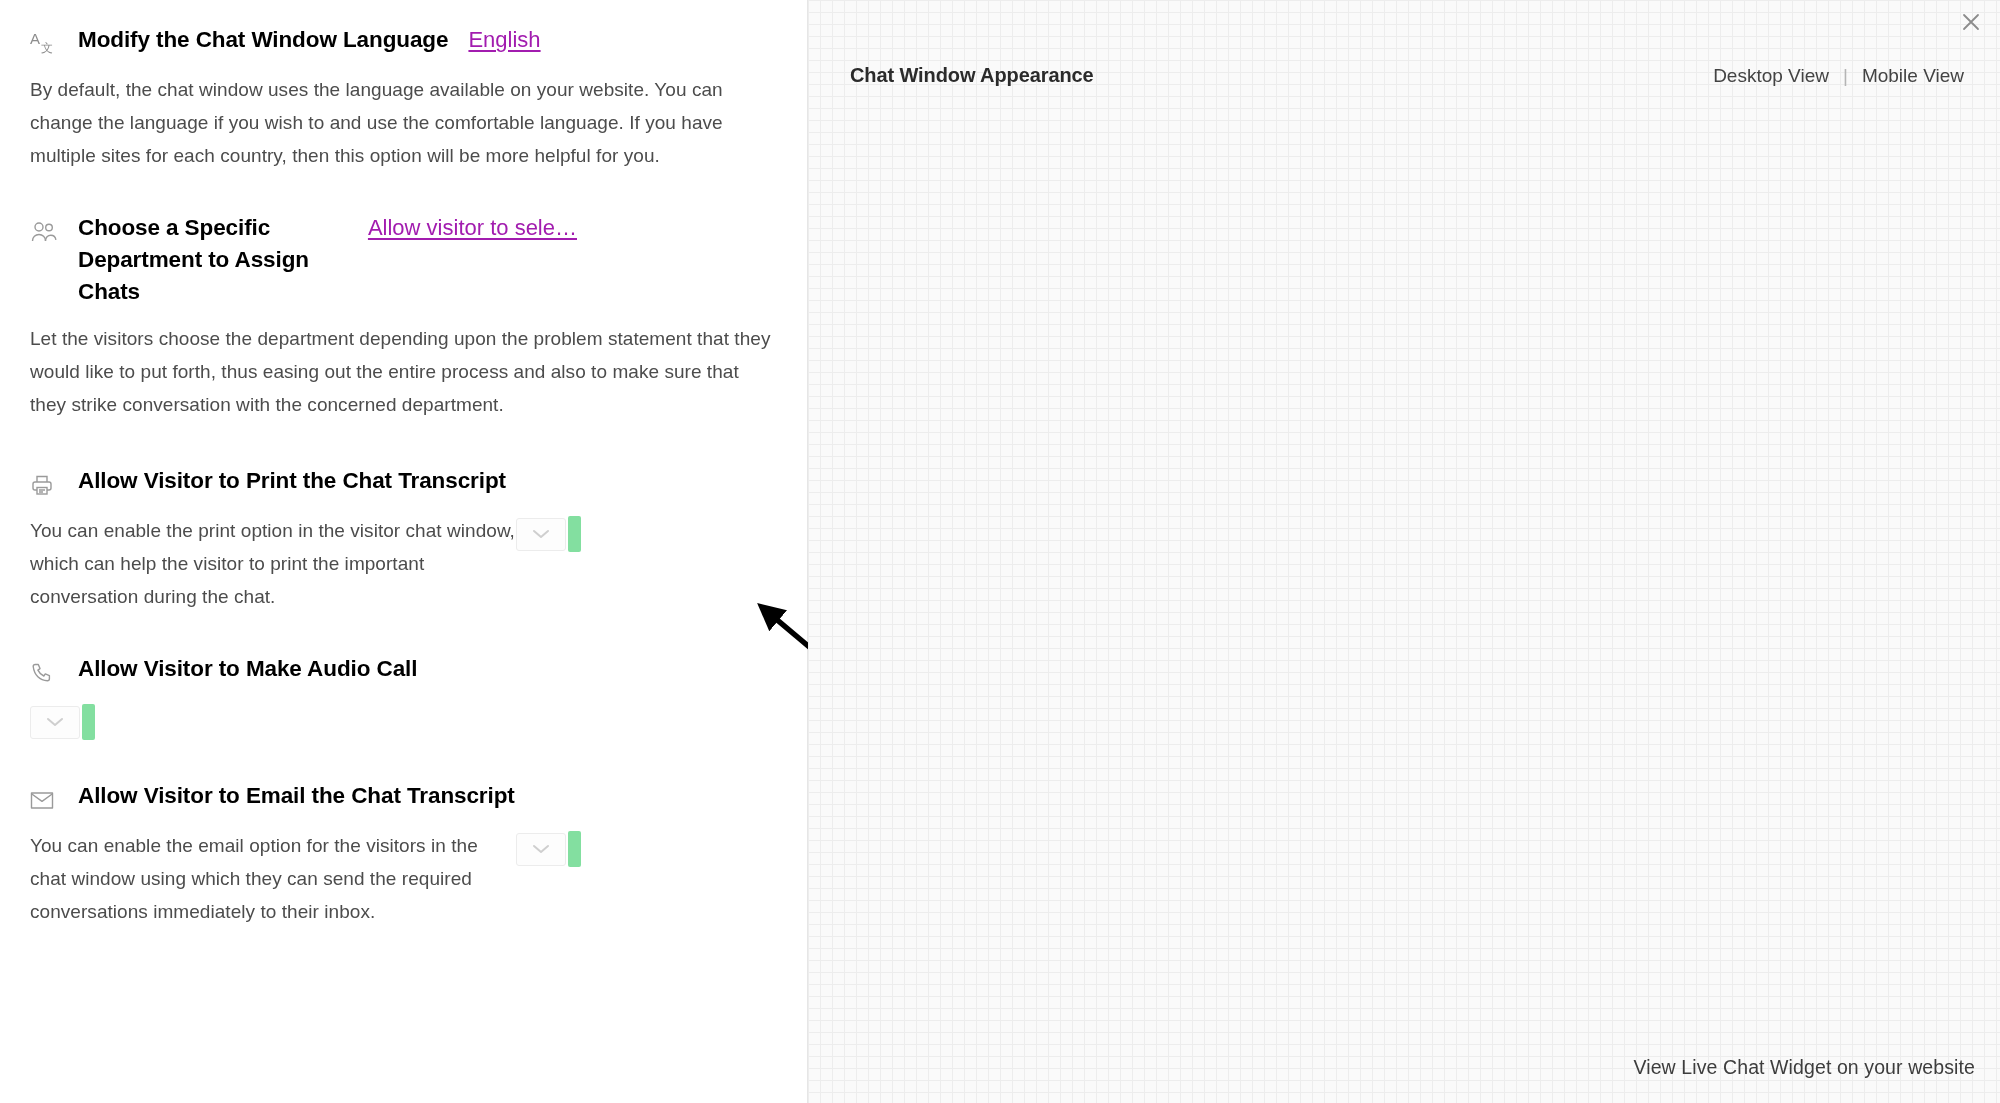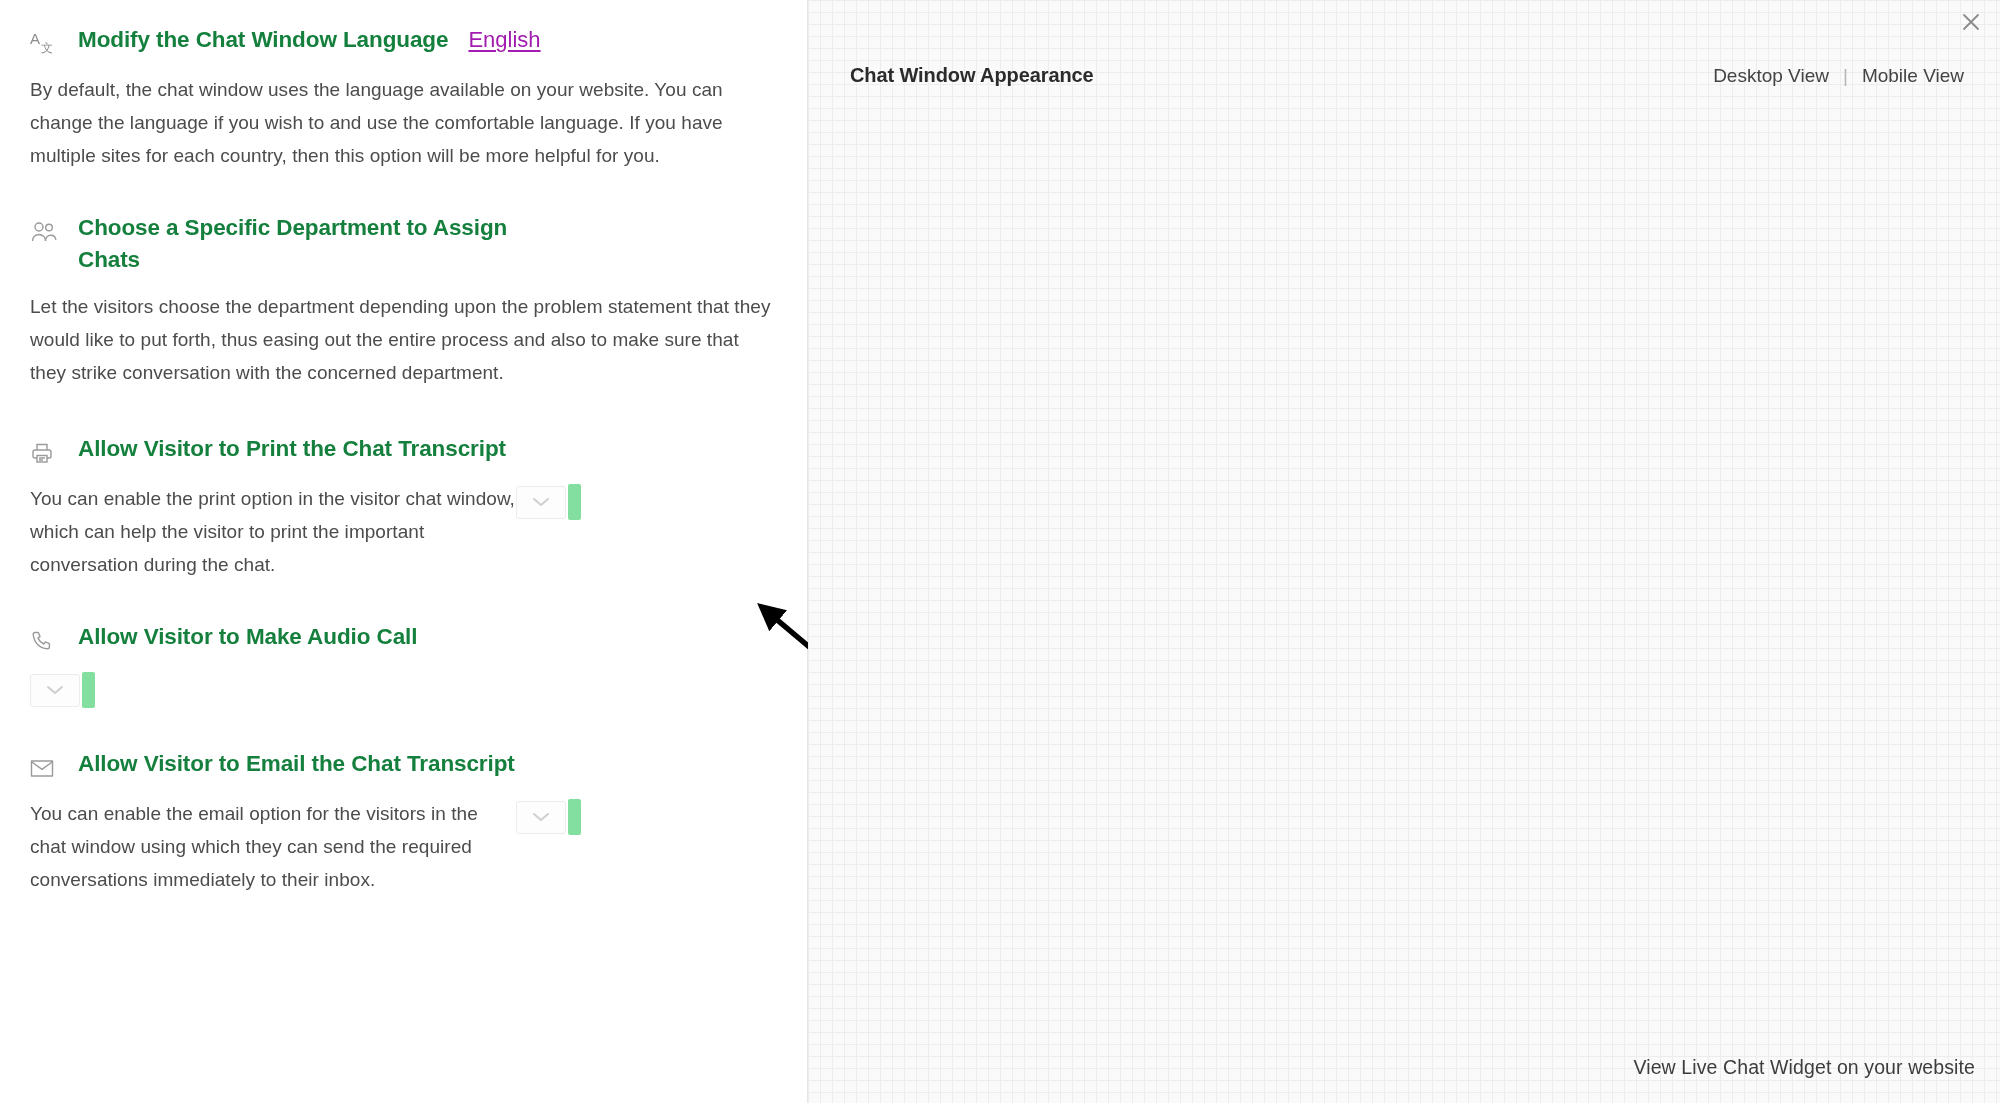--- a/index.html
+++ b/index.html
@@ -62,21 +62,21 @@
   .head-text-wrap {
     display: flex;
     align-items: flex-start;
     flex: 1 1 auto;
     gap: 14px;
   }
 
   .setting-title {
     font-size: 22.5px;
     font-weight: 700;
-    color: #15803d;
+    color: #000000;
     line-height: 32px;
     letter-spacing: -0.1px;
   }
 
   .setting-title.wrap-two { max-width: 470px; }
 
   .setting-value {
     font-size: 22px;
     color: #a21caf;
     line-height: 32px;
@@ -240,20 +240,21 @@
           <span class="setting-icon">
             <svg width="28" height="22" viewBox="0 0 28 22" fill="none" stroke="#9a9a9a" stroke-width="1.4">
               <circle cx="9" cy="6" r="4"></circle>
               <path d="M2.5 20c0-3.8 2.9-6.5 6.5-6.5s6.5 2.7 6.5 6.5"></path>
               <circle cx="19" cy="6.5" r="3.3"></circle>
               <path d="M15.5 20c0-3.4 2.3-5.8 5.3-5.8 2.6 0 4.7 1.9 5.1 4.6"></path>
             </svg>
           </span>
           <div class="head-text-wrap">
             <span class="setting-title wrap-two">Choose a Specific Department to Assign Chats</span>
+            <span class="setting-value value-right">Allow visitor to sele…</span>
           </div>
         </div>
         <div class="setting-desc">Let the visitors choose the department depending upon the problem statement that they would like to put forth, thus easing out the entire process and also to make sure that they strike conversation with the concerned department.</div>
       </div>
 
       <div class="setting-block" style="padding-bottom:40px;">
         <div class="setting-head">
           <span class="setting-icon">
             <svg width="24" height="24" viewBox="0 0 24 24" fill="none" stroke="#9a9a9a" stroke-width="1.4">
               <path d="M7 9V3.5h10V9"></path>

